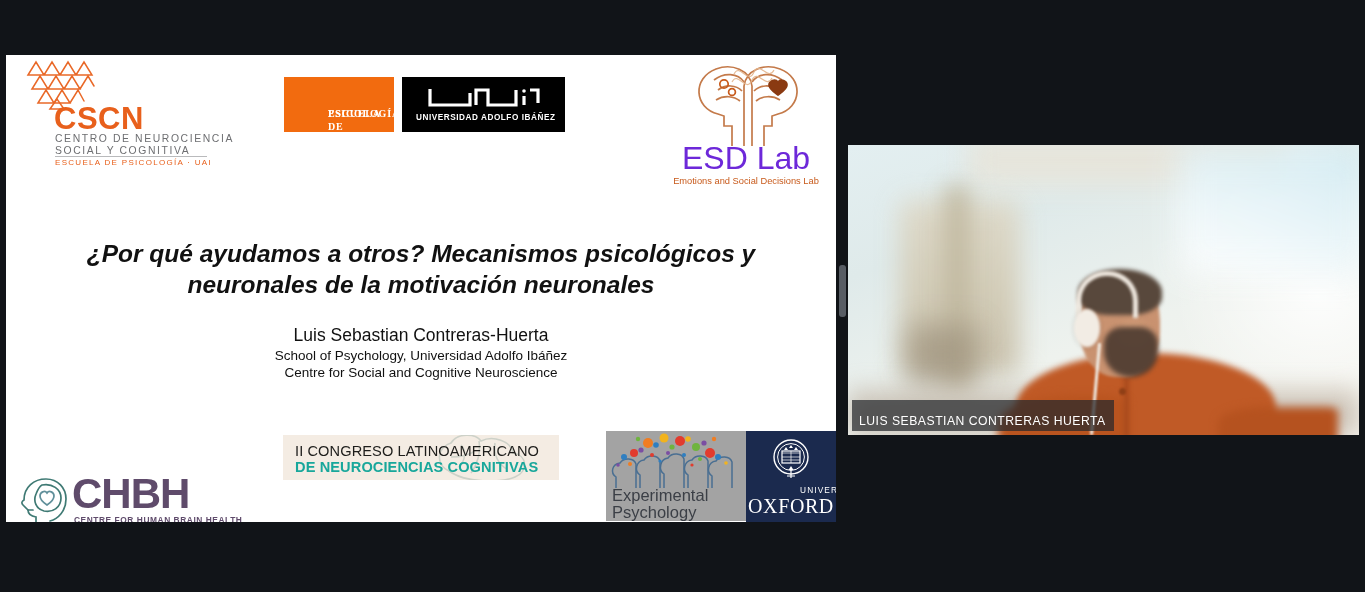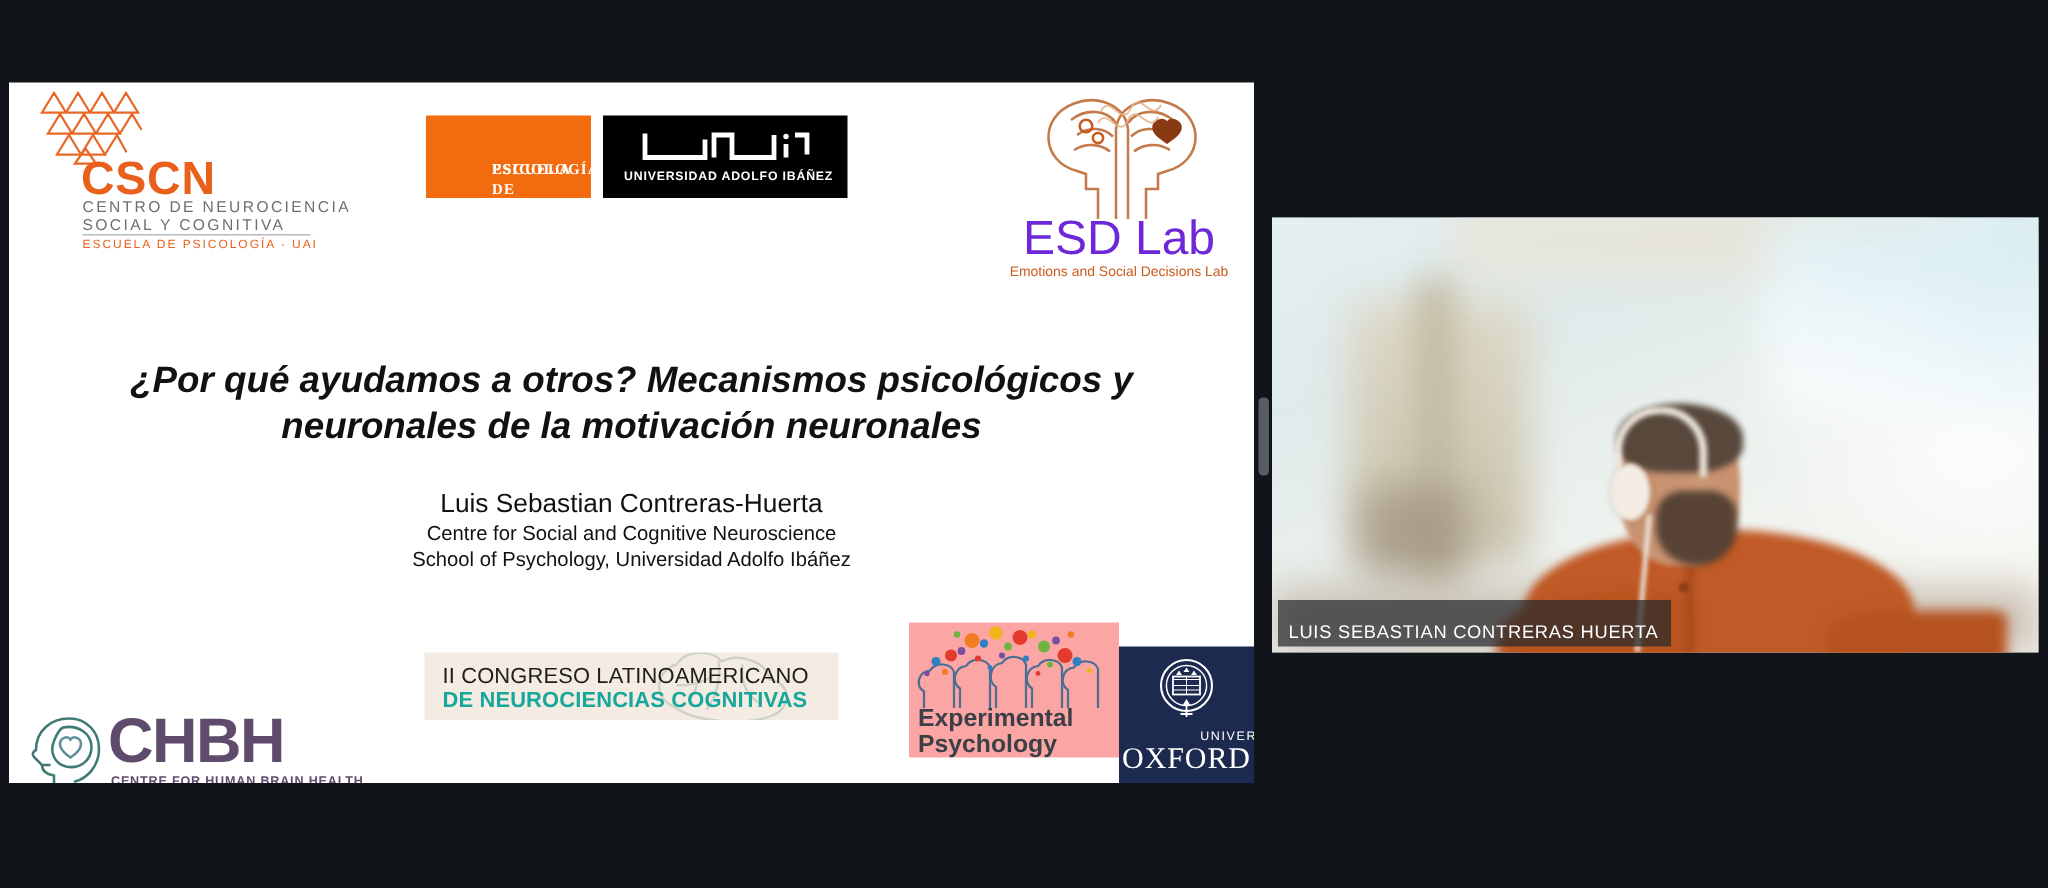--- a/index.html
+++ b/index.html
@@ -61,21 +61,21 @@
   .chbh-sub{position:absolute;left:60px;top:44px;font-size:8.4px;font-weight:bold;
             letter-spacing:.55px;color:#5f4b6b;white-space:nowrap;}
 
   .congress{position:absolute;left:277px;top:380px;width:276px;height:45px;
             background:#f4ece3;overflow:hidden;}
   .congress-brain{position:absolute;right:8px;top:-4px;width:120px;height:52px;opacity:.33;}
   .cg1{position:absolute;left:12px;top:8px;font-size:14.6px;letter-spacing:.1px;color:#1d1d1b;}
   .cg2{position:absolute;left:12px;top:24px;font-size:14.6px;font-weight:bold;
        letter-spacing:.1px;color:#18a79b;}
 
-  .exppsy{position:absolute;left:600px;top:360px;width:140px;height:90px;background:#fca5a5;font-weight:bold;}
+  .exppsy{position:absolute;left:600px;top:376px;width:140px;height:90px;background:#a3a3a3;}
   .exppsy-art{position:absolute;left:2px;top:0;width:136px;height:58px;}
   .exppsy-t1{position:absolute;left:6px;top:55px;font-size:16.5px;color:#3b3f46;}
   .exppsy-t2{position:absolute;left:6px;top:72px;font-size:16.5px;color:#3b3f46;}
 
   .oxford{position:absolute;left:740px;top:376px;width:90px;height:91px;background:#1b2a4e;}
   .ox-crest{position:absolute;left:21px;top:5px;width:48px;height:48px;}
   .ox-t1{position:absolute;left:0;top:54px;width:90px;text-align:center;color:#fff;
          font-size:8.3px;letter-spacing:1.1px;padding-left:48px;}
   .ox-t2{position:absolute;left:0;top:64px;width:90px;text-align:center;color:#fff;
          font-family:"Liberation Serif",serif;font-size:20px;letter-spacing:.6px;}
@@ -197,22 +197,22 @@
     <div class="esd-title">ESD Lab</div>
     <div class="esd-sub">Emotions and Social Decisions Lab</div>
   </div>
 
   <div class="title">
     <span>¿Por qué ayudamos a otros? Mecanismos psicológicos y</span>
     <span>neuronales de la motivación neuronales</span>
   </div>
   <div class="author">Luis Sebastian Contreras-Huerta</div>
   <div class="aff">
+    <div>School of Psychology, Universidad Adolfo Ibáñez</div>
     <div>Centre for Social and Cognitive Neuroscience</div>
-    <div>School of Psychology, Universidad Adolfo Ibáñez</div>
   </div>
 
 
   <div class="chbh">
     <svg class="chbh-head" viewBox="0 0 52 50">
       <g fill="none" stroke="#3f7a74" stroke-width="1.7" stroke-linecap="round">
         <path d="M20 48 L20 42 C14 41 12 38 12 35 L7 30 C5 28 6 26 8 25 C8 12 18 4 30 4 C42 4 50 13 50 24 C50 36 42 44 34 46"></path>
         <path d="M12 35 L17 35"></path>
         <path d="M26 10 C36 8 45 14 45 23 C45 32 37 38 28 36 C20 34 17 26 20 19 C22 14 24 11 26 10z"></path>
         <path d="M31 18 c-2-3-7-1-7 3 0 4 4 7 7 9 3-2 7-5 7-9 0-4-5-6-7-3z" stroke="#5f8f9a"></path>

